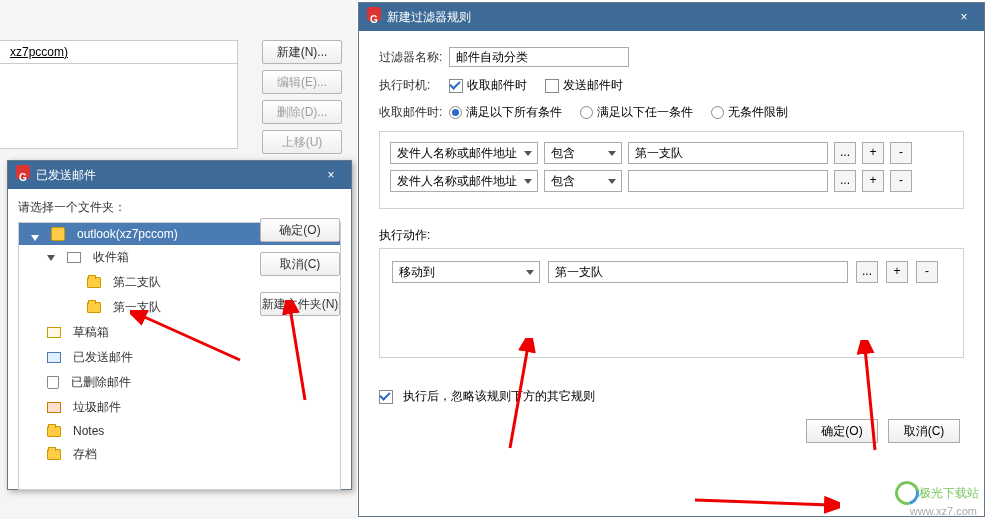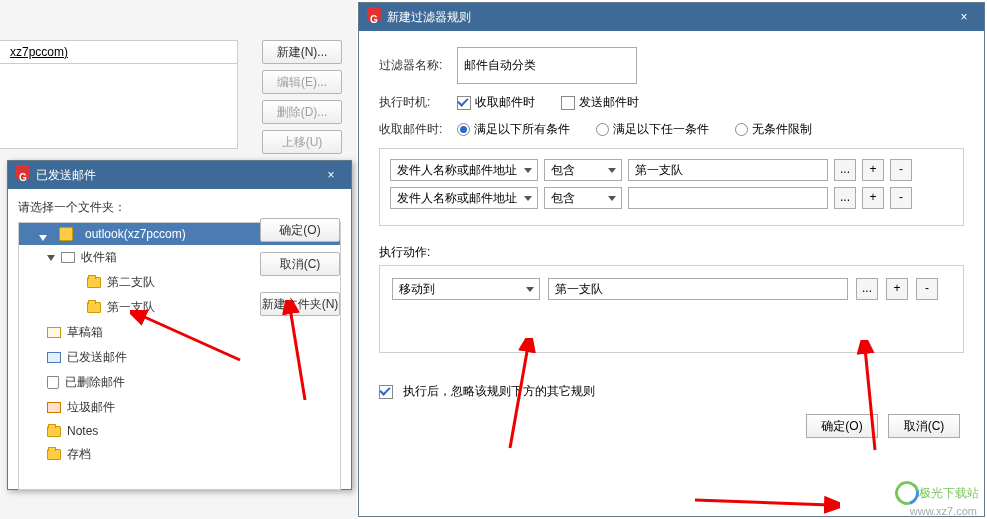--- a/index.html
+++ b/index.html
@@ -17,60 +17,60 @@
 
 
 .folder-dialog { position: absolute; left: 7px; top: 160px; width: 345px; height: 330px; background: #fff; border: 1px solid #678; box-shadow: 2px 2px 6px rgba(0,0,0,.3); }
 .dlg-title { background: #3d6a96; color: #fff; height: 28px; line-height: 28px; padding: 0 8px; display: flex; align-items: center; justify-content: space-between; }
 .g-icon { width: 14px; height: 14px; background: #d33; border-radius: 3px; display: inline-block; margin-right: 6px; position: relative; }
 .g-icon::after { content: "G"; color: #fff; font-size: 10px; font-weight: bold; position: absolute; left: 3px; top: -1px; }
 .dlg-close { width: 24px; text-align: center; cursor: pointer; }
 .dlg-body { padding: 10px; }
 .dlg-label { margin-bottom: 6px; color: #333; }
 .tree-box { border: 1px solid #ccc; height: 268px; overflow: auto; background: #fff; }
-.tree-root { background: #4a7bb3; color: #fff; padding: 4px 20px; display: flex; align-items: flex-end; gap: 12px; }
+.tree-root { background: #4a7bb3; color: #fff; padding: 4px 12px; display: flex; align-items: flex-end; gap: 12px; }
 .tri { display: inline-block; width: 0; height: 0; border-left: 4px solid transparent; border-right: 4px solid transparent; border-top: 6px solid currentColor; }
 .acct-icon { width: 14px; height: 14px; background: #ffcc44; border: 1px solid #cc9900; border-radius: 2px; }
-.tree-item { padding: 4px 8px 4px 28px; display: flex; align-items: center; gap: 6px; color: #333; }
+.tree-item { padding: 4px 8px 4px 28px; display: flex; align-items: center; gap: 12px; color: #333; }
 .tree-item.d3 { padding-left: 68px; }
 .folder-ico { width: 14px; height: 11px; background: #ffcc44; border: 1px solid #cc9900; border-radius: 1px; position: relative; }
 .folder-ico::before { content: ""; position: absolute; left: 0; top: -3px; width: 6px; height: 3px; background: #ffcc44; border: 1px solid #cc9900; border-bottom: none; border-radius: 1px 1px 0 0; }
 .inbox-ico { width: 14px; height: 11px; background: #fff; border: 1px solid #888; }
 .draft-ico { width: 14px; height: 11px; background: #fff8e0; border: 1px solid #cc9900; }
 .sent-ico { width: 14px; height: 11px; background: #e0f0ff; border: 1px solid #4a7bb3; }
 .trash-ico { width: 12px; height: 13px; background: #fff; border: 1px solid #888; border-radius: 0 0 2px 2px; }
 .spam-ico { width: 14px; height: 11px; background: #ffe0cc; border: 1px solid #cc7700; }
 
 
 .folder-side { position: absolute; left: 260px; top: 218px; display: flex; flex-direction: column; gap: 10px; }
 
 
 .filter-dialog { position: absolute; left: 358px; top: 2px; width: 627px; height: 515px; background: #fff; border: 1px solid #678; }
 .filter-body { padding: 16px 20px; }
-.row { display: flex; align-items: center; margin-bottom: 10px; gap: 8px; }
+.row { display: flex; align-items: center; margin-bottom: 10px; gap: 0; }
 .lbl { width: 70px; color: #333; }
-.txt-input { border: 1px solid #aaa; padding: 3px 6px; width: 180px; height: 37px; }
+.txt-input { border: 1px solid #aaa; padding: 3px 6px; width: 180px; height: 20px; }
 .cb { width: 14px; height: 14px; border: 1px solid #888; display: inline-block; background: #fff; position: relative; }
 .cb.checked::after { content: ""; position: absolute; left: 2px; top: -1px; width: 4px; height: 8px; border: solid #2a6ac8; border-width: 0 2px 2px 0; transform: rotate(45deg); }
 .rb { width: 13px; height: 13px; border: 1px solid #888; border-radius: 50%; display: inline-block; background: #fff; position: relative; }
 .rb.checked::after { content: ""; position: absolute; left: 2px; top: 2px; width: 7px; height: 7px; background: #2a6ac8; border-radius: 50%; }
 .opt { display: flex; align-items: center; gap: 4px; margin-right: 18px; }
 
 .cond-box { border: 1px solid #d0d0d0; padding: 10px; margin: 6px 0 18px; }
 .cond-row { display: flex; align-items: center; gap: 6px; margin-bottom: 6px; }
 .sel { border: 1px solid #aaa; height: 22px; padding: 0 18px 0 6px; background: #fff; position: relative; display: flex; align-items: center; }
 .sel::after { content: ""; position: absolute; right: 5px; top: 8px; width: 0; height: 0; border-left: 4px solid transparent; border-right: 4px solid transparent; border-top: 5px solid #555; }
 .sel.w1 { width: 148px; }
 .sel.w2 { width: 78px; }
 .val-input { border: 1px solid #aaa; height: 22px; width: 200px; padding: 0 6px; display: flex; align-items: center; }
 .dots-btn { width: 22px; height: 22px; border: 1px solid #aaa; background: #f5f5f5; text-align: center; line-height: 18px; }
 .sq-btn { width: 22px; height: 22px; border: 1px solid #aaa; background: #f5f5f5; text-align: center; line-height: 18px; }
 
 .act-lbl { margin: 10px 0 4px; }
-.act-box { border: 1px solid #d0d0d0; padding: 12px; margin-bottom: 30px; height: 88px; }
+.act-box { border: 1px solid #d0d0d0; padding: 12px; margin-bottom: 30px; height: 110px; }
 .act-row { display: flex; align-items: center; gap: 8px; }
 .act-sel { width: 148px; }
 .act-val { width: 300px; border: 1px solid #aaa; height: 22px; padding: 0 6px; display: flex; align-items: center; }
 
 .bottom-row { display: flex; align-items: center; gap: 10px; margin-top: 6px; }
 .btn-row { display: flex; justify-content: flex-end; gap: 10px; margin-top: 14px; padding-right: 4px; }
 .dlg-btn { width: 72px; height: 24px; border: 1px solid #aaa; background: linear-gradient(#fff,#eee); text-align: center; line-height: 22px; }
 
 
 .arrow { position: absolute; pointer-events: none; }

